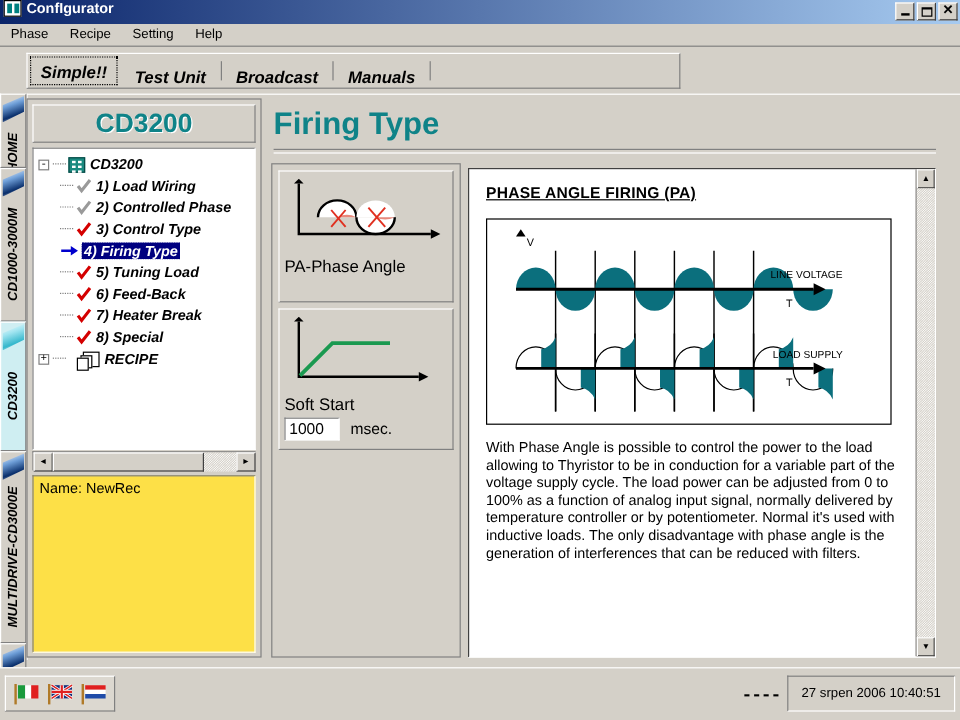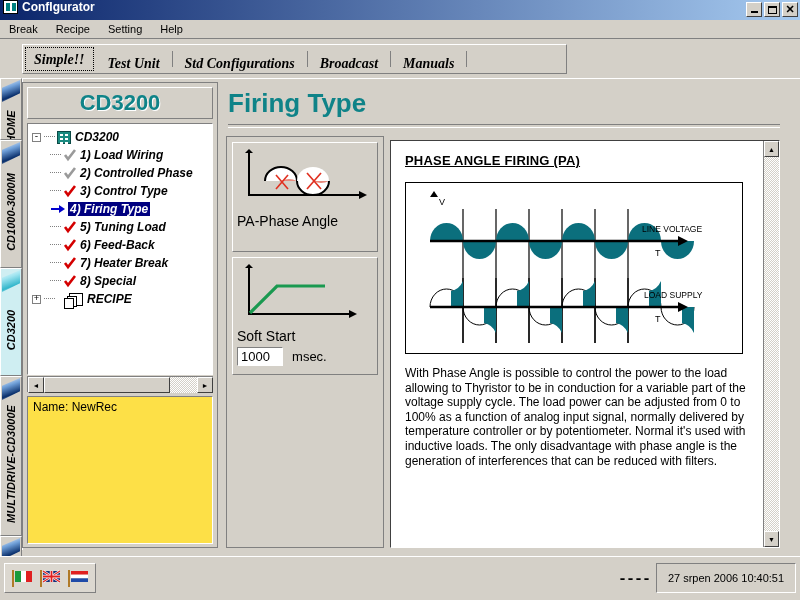--- a/index.html
+++ b/index.html
@@ -45,21 +45,21 @@
     border-bottom:1px solid #808080;
   }
   .menu-item{padding:1px 9px;font-size:11px;color:#000;cursor:default;}
 
   
   .tabstrip{
     position:absolute;left:22px;top:44px;width:545px;height:30px;
     background:#d4d0c8;
     border-top:1px solid #fff;border-left:1px solid #fff;
     border-right:1px solid #808080;border-bottom:1px solid #808080;
-    display:flex;align-items:center;box-sizing:border-box;font-family:Liberation Serif, serif;
+    display:flex;align-items:center;box-sizing:border-box;
   }
   .tab{
     font-style:italic;font-weight:bold;font-size:14px;color:#000;
     padding:0 12px;height:16px;line-height:26px;position:relative;
     border-right:1px solid #808080;box-sizing:border-box;white-space:nowrap;
   }
   .tab.sel{border:1px dotted #000;margin:0 2px;padding:0 8px;height:24px;line-height:24px;}
 
   
   .vtabs{position:absolute;left:0;top:78px;width:22px;height:472px;}
@@ -297,30 +297,29 @@
             <div class="max-g"></div>
           </div>
         </div>
       <div class="tbtn">
           <div class="g" style="font-size:11px;font-weight:bold;">✕</div>
         </div>
     </div>
   </div>
 
   <div class="menubar">
-    <div class="menu-item">Break</div>
+    <div class="menu-item">Phase</div>
     <div class="menu-item">Recipe</div>
     <div class="menu-item">Setting</div>
     <div class="menu-item">Help</div>
   </div>
 
   <div class="tabstrip">
     <div class="tab sel">Simple!!</div>
     <div class="tab">Test Unit</div>
-    <div class="tab">Std Configurations</div>
     <div class="tab">Broadcast</div>
     <div class="tab">Manuals</div>
   </div>
 
   <div class="client"></div>
 
   <div class="vtabs">
     <div class="vtab" style="top:0;height:62px;">
       <div class="swoosh"></div>
       <div class="vlabel" style="top:auto;bottom:6px;transform:translateX(-50%) rotate(-90deg);transform-origin:center;">HOME</div>

